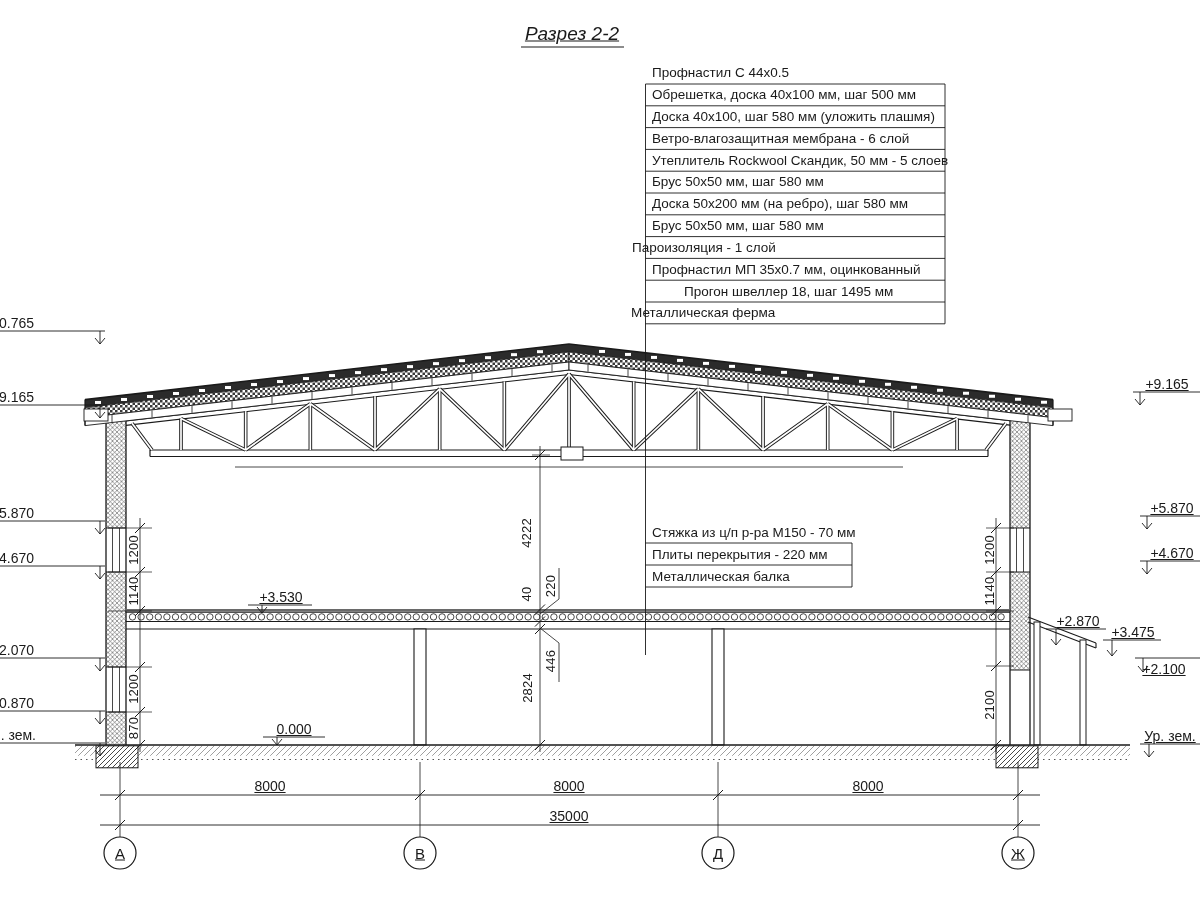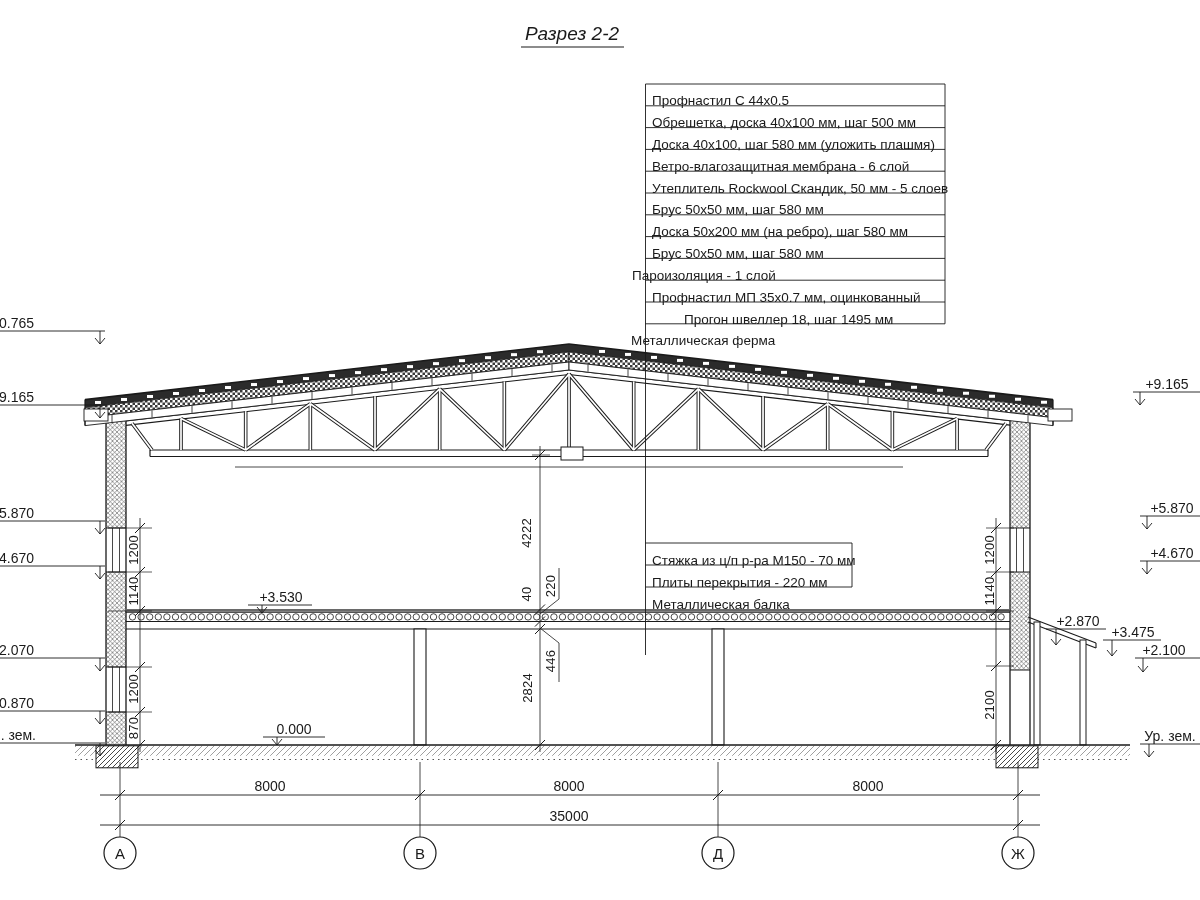--- a/index.html
+++ b/index.html
@@ -1,20 +1,20 @@
 <!DOCTYPE html>
 <html><head>
 <meta charset="utf-8">
 <style>
   html,body{margin:0;padding:0;}
   body{width:1200px;height:900px;position:relative;overflow:hidden;background:#ffffff;
        font-family:"Liberation Sans",sans-serif;color:#1a1a1a;}
   .t{position:absolute;white-space:nowrap;line-height:1;}
-  .c{transform:translate(-50%,-50%);}
-  .lt{transform:translateY(-50%);margin-top:28px;}
+  .c{transform:translate(-50%,-50%);text-decoration:underline;}
+  .lt{transform:translateY(-50%);}
   .ra{transform:translate(-100%,-50%);text-align:right;}
   .rc{transform:translate(-50%,-50%) rotate(-90deg);}
   .f13{font-size:13.5px;}
   .dim{font-size:13px;letter-spacing:.2px;}
   .big{font-size:14px;}
   .ax{font-size:15px;}
   .title{font-size:19px;font-style:italic;}
   svg{position:absolute;left:0;top:0;}
 </style>
 </head>
@@ -492,21 +492,21 @@
 <div class="t big ra" style="left:34px;top:558px">+4.670</div>
 <div class="t big ra" style="left:34px;top:650px">+2.070</div>
 <div class="t big ra" style="left:34px;top:703px">+0.870</div>
 <div class="t big ra" style="left:36px;top:735px">Ур. зем.</div>
 
 <div class="t big c" style="left:1167px;top:384px">+9.165</div>
 <div class="t big c" style="left:1172px;top:508px">+5.870</div>
 <div class="t big c" style="left:1172px;top:553px">+4.670</div>
 <div class="t big c" style="left:1078px;top:621px">+2.870</div>
 <div class="t big c" style="left:1133px;top:632px">+3.475</div>
-<div class="t big c" style="left:1164px;top:650px">+2.100</div>
+<div class="t big c" style="left:1164px;top:669px">+2.100</div>
 <div class="t big c" style="left:1170px;top:736px">Ур. зем.</div>
 
 <div class="t big c" style="left:281px;top:597px">+3.530</div>
 <div class="t big c" style="left:294px;top:729px">0.000</div>
 
 <div class="t dim rc" style="left:526px;top:533px">4222</div>
 <div class="t dim rc" style="left:526px;top:594px">40</div>
 <div class="t dim rc" style="left:550px;top:586px">220</div>
 <div class="t dim rc" style="left:550px;top:661px">446</div>
 <div class="t dim rc" style="left:527px;top:688px">2824</div>

